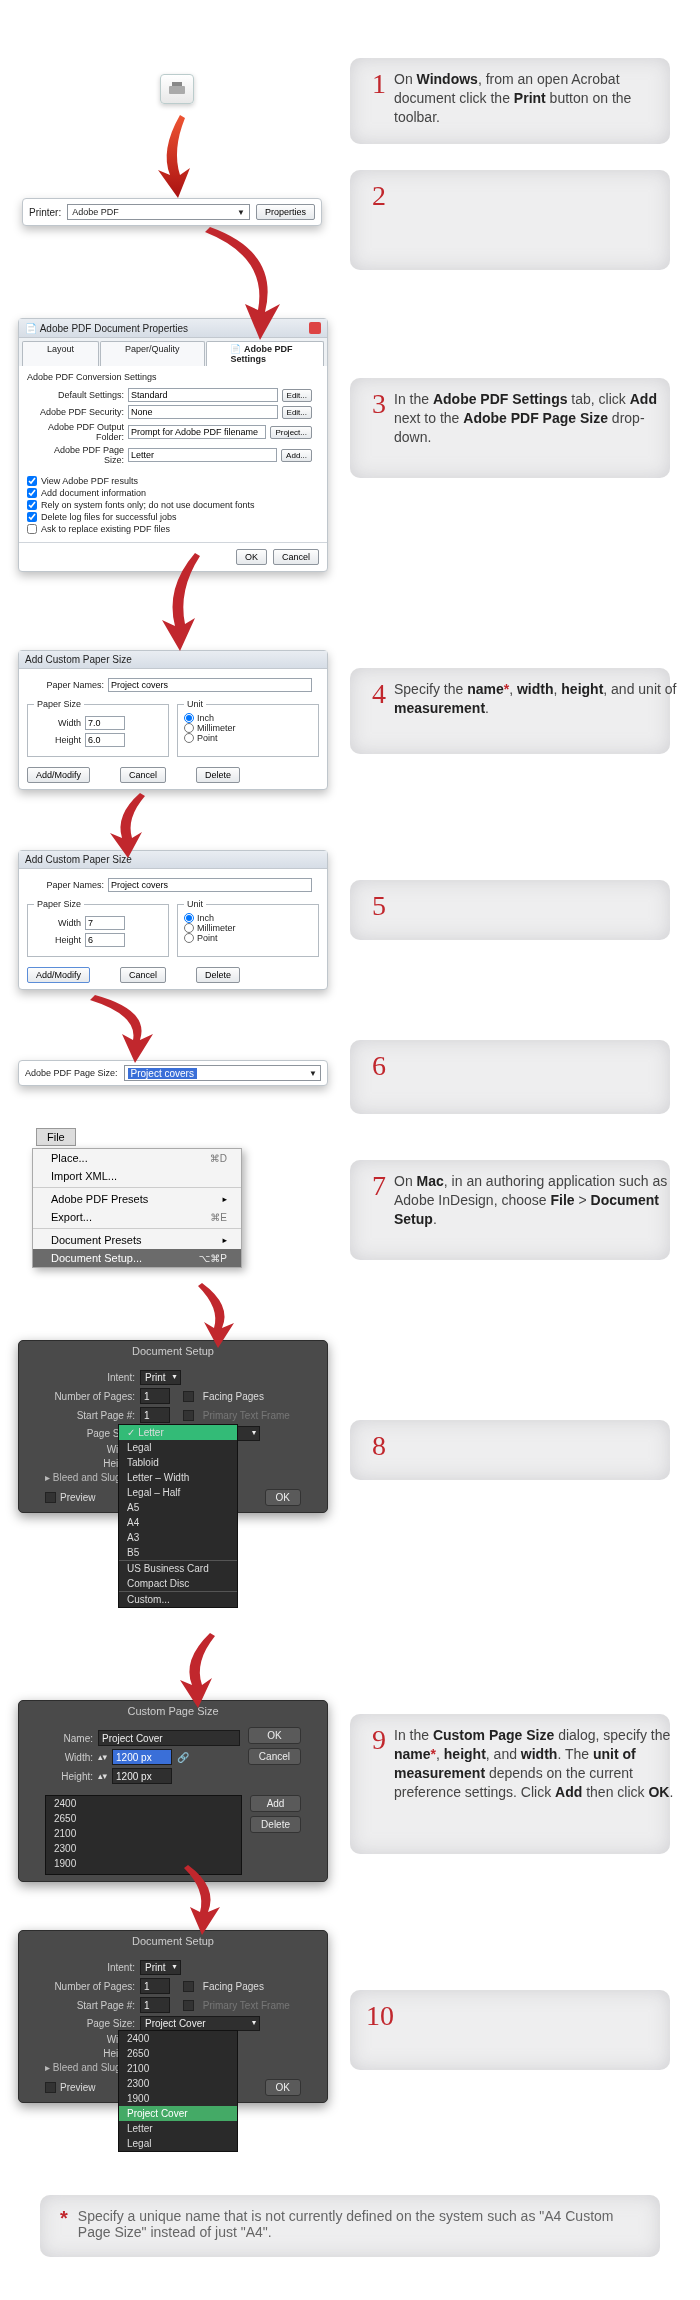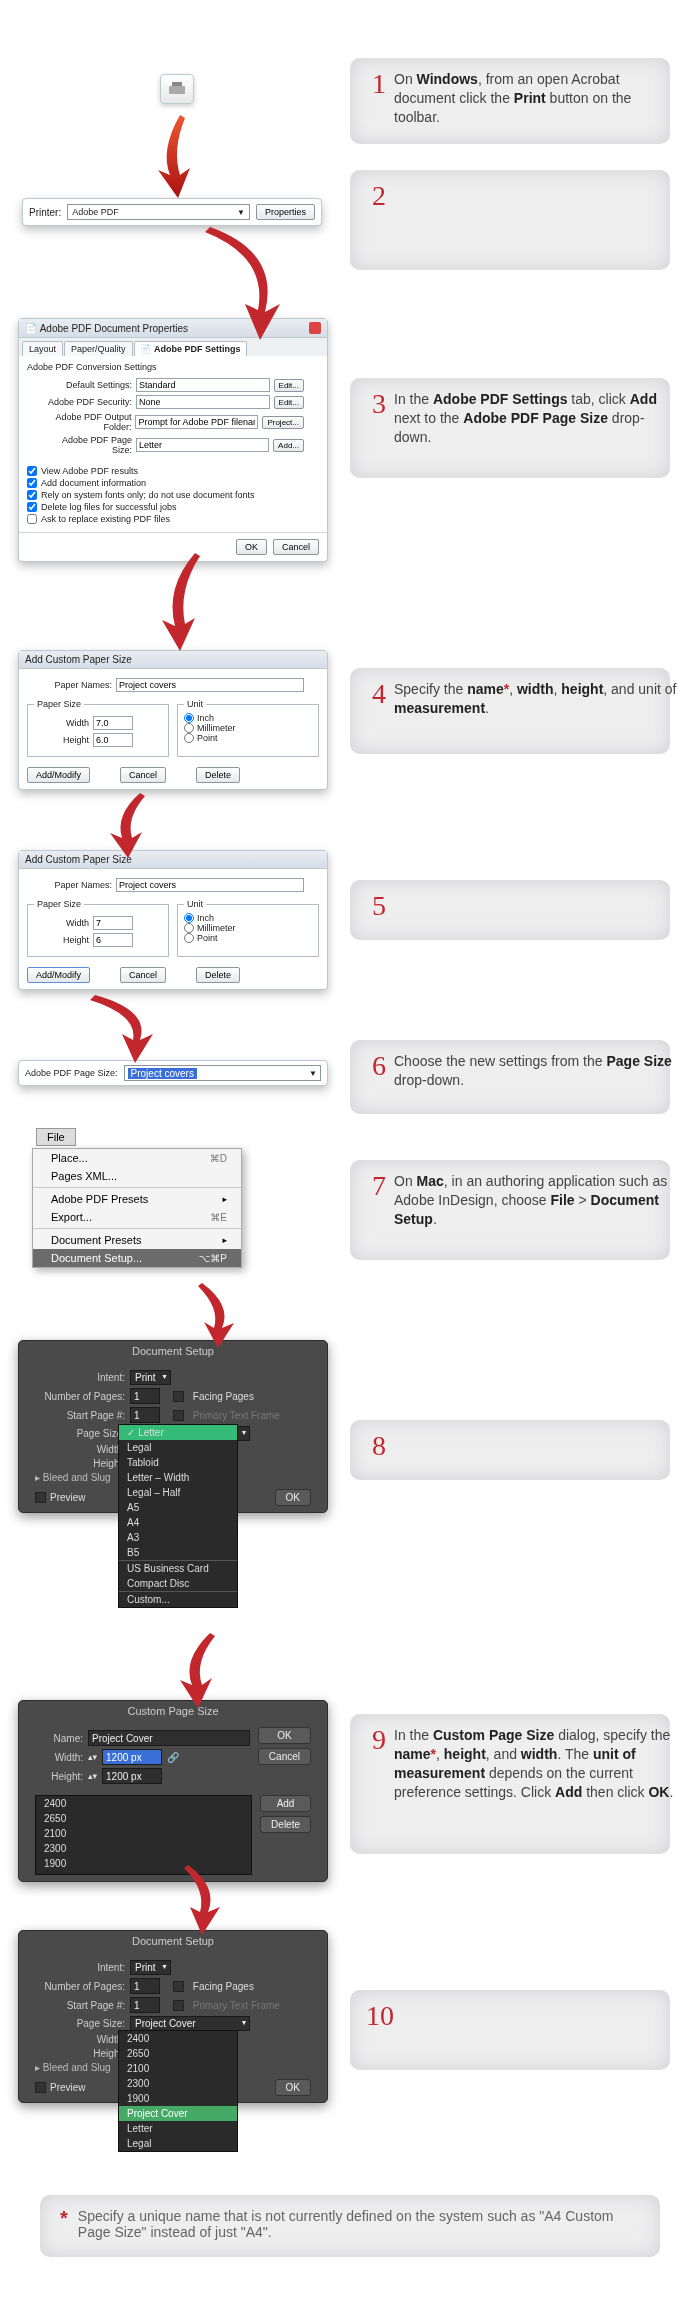--- a/index.html
+++ b/index.html
@@ -2,40 +2,40 @@
 <html><head>
 <meta charset="utf-8">
 <style>
   * { box-sizing: border-box; margin: 0; padding: 0; }
   body { width: 700px; height: 2300px; background: #fff; font-family: "Myriad Pro", "Segoe UI", Arial, sans-serif; position: relative; }
 
   
   .win-box { background: #fff; border: 1px solid #bfc6cc; border-radius: 4px; box-shadow: 0 4px 10px rgba(0,0,0,0.25); font-size: 10px; color: #222; position: absolute; }
   .win-title { background: linear-gradient(#e9edf2,#d6dde6); padding: 3px 6px; font-size: 10px; border-bottom: 1px solid #c2c8cf; display:flex; justify-content:space-between; align-items:center; }
   .win-close { width:12px; height:12px; background:#d44; border-radius:2px; }
-  .fld { display:flex; align-items:center; gap:4px; margin:3px 15px;}
+  .fld { display:flex; align-items:center; gap:4px; margin:3px 7px;}
   .fld label { width:90px; text-align:right; font-size:9px; }
   .fld input[type=text] { border:1px solid #9aa3ad; height:14px; font-size:9px; padding:0 2px; background:#fff; flex:1; }
   .btn { border:1px solid #8d949c; background:linear-gradient(#fdfdfd,#e6e9ec); font-size:9px; padding:2px 8px; border-radius:2px; }
   .chk { display:flex; align-items:center; gap:4px; font-size:9px; margin:2px 0;}
   .chk input { width:10px; height:10px; }
   fieldset { border:1px solid #b4bbc2; padding:4px 6px 6px; margin:4px 0; }
   fieldset legend { font-size:9px; padding:0 3px; }
   .tabrow { display:flex; gap:1px; font-size:9px; background:#eef1f4; padding:3px 3px 0; }
-  .tab { border:1px solid #b4bbc2; border-bottom:none; padding:2px 6px; background:#f7f8fa; border-radius:2px 2px 0 0;}
+  .tab { border:1px solid #b4bbc2; border-bottom:none; padding:2px 24px; background:#f7f8fa; border-radius:2px 2px 0 0;}
   .tab.active { background:#fff; font-weight:bold;}
   .dlg-body { padding:6px 8px;}
   .btn-row { display:flex; justify-content:flex-end; gap:6px; padding:6px 8px; border-top:1px solid #d0d5db;}
   .radio { display:flex; align-items:center; gap:3px; font-size:9px;}
   .radio input { width:10px;height:10px;}
 
   
   .mac-box { background:#4a4a4a; border:1px solid #2d2d2d; border-radius:5px; box-shadow:0 4px 12px rgba(0,0,0,0.4); color:#ddd; font-size:10px; position:absolute; }
   .mac-title { text-align:center; font-size:11px; padding:4px; color:#ccc; }
-  .mac-body { padding:6px 16px; }
+  .mac-body { padding:6px 26px; }
   .mac-fld { display:flex; align-items:center; gap:5px; margin:3px 0;}
   .mac-fld label { width:90px; text-align:right; font-size:10px; color:#ccc;}
   .mac-input { background:#2f2f2f; border:1px solid #1a1a1a; color:#eee; height:16px; font-size:10px; padding:0 3px;}
   .mac-btn { background:#5a5a5a; border:1px solid #333; color:#eee; font-size:10px; padding:2px 10px; border-radius:3px;}
   .mac-drop { background:#2f2f2f; border:1px solid #1a1a1a; color:#eee; font-size:10px; padding:1px 14px 1px 4px; position:relative; display:inline-block;}
   .mac-drop::after { content:"▾"; position:absolute; right:3px; font-size:8px;}
   .mac-list { background:#2a2a2a; border:1px solid #111; font-size:10px; color:#ddd; }
   .mac-list div { padding:2px 8px;}
   .mac-list div.sel { background:#4a6; color:#fff;}
   .mac-chk { display:inline-block; width:11px; height:11px; border:1px solid #222; background:#333; margin-right:4px; vertical-align:middle;}
@@ -248,21 +248,21 @@
   </div>
 </div>
 
 <div class="menu-head" style="left:36px; top:1128px;">File</div>
 <div class="menu" style="left:32px; top:1148px; width:210px;">
   <div class="menu-item">
       <span>Place...</span>
       <span class="shortcut">⌘D</span>
     </div>
   <div class="menu-item">
-      <span>Pages XML...</span>
+      <span>Import XML...</span>
     </div>
   <div class="menu-sep"></div>
   <div class="menu-item sub">
       <span>Adobe PDF Presets</span>
     </div>
   <div class="menu-item">
       <span>Export...</span>
       <span class="shortcut">⌘E</span>
     </div>
   <div class="menu-sep"></div>
@@ -453,21 +453,20 @@
   </div>
 <div class="step" style="left:360px; top:680px;">
     <div class="step-num">4</div>
     <div class="step-txt">Specify the <b>name</b><span class="ast">*</span>, <b>width</b>, <b>height</b>, and unit of <b>measurement</b>.</div>
   </div>
 <div class="step" style="left:360px; top:892px;">
     <div class="step-num">5</div>
   </div>
 <div class="step" style="left:360px; top:1052px;">
     <div class="step-num">6</div>
-    <div class="step-txt">Choose the new settings from the <b>Page Size</b> drop-down.</div>
   </div>
 <div class="step" style="left:360px; top:1172px;">
     <div class="step-num">7</div>
     <div class="step-txt"> On <b>Mac</b>, in an authoring application such as Adobe InDesign, choose <b>File</b> &gt; <b>Document Setup</b>.</div>
   </div>
 <div class="step" style="left:360px; top:1432px;">
     <div class="step-num">8</div>
   </div>
 <div class="step" style="left:360px; top:1726px;">
     <div class="step-num">9</div>

